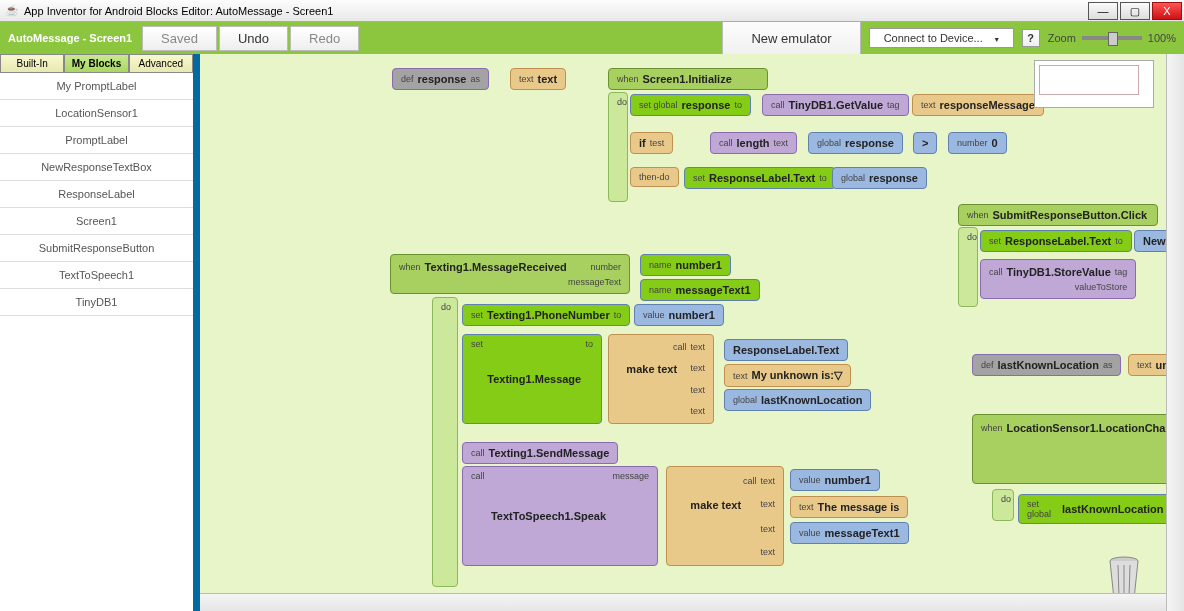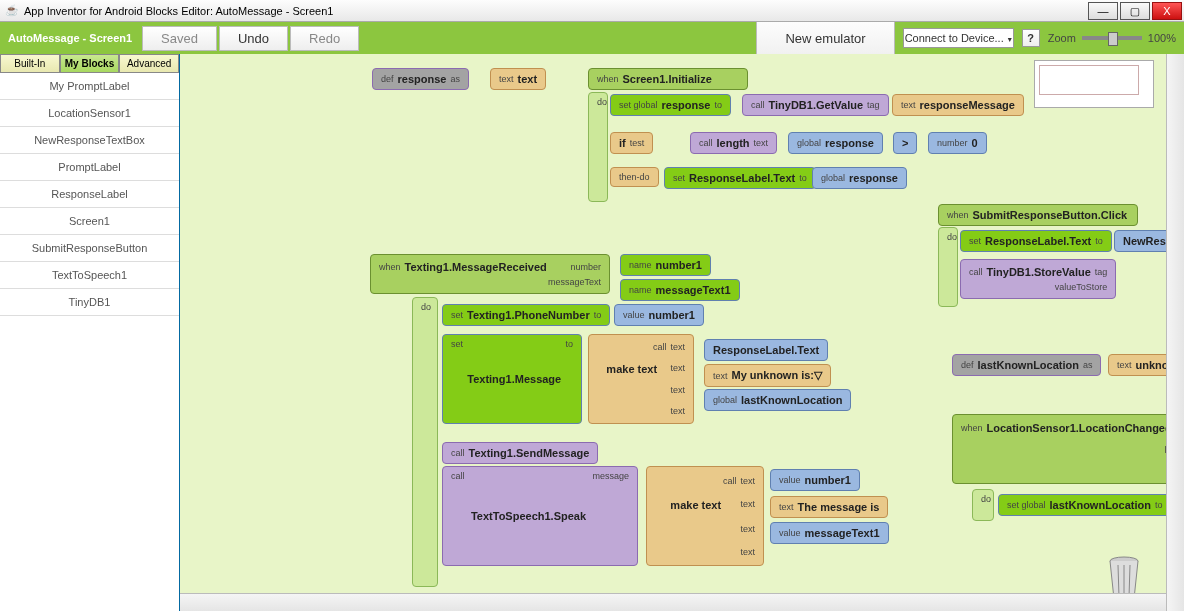--- a/index.html
+++ b/index.html
@@ -9,27 +9,27 @@
 .titlebar .title{color:#000}
 .winbtns{position:absolute;right:2px;top:2px;display:flex;gap:2px}
 .winbtn{width:30px;height:18px;border:1px solid #555;background:linear-gradient(#fafafa,#ddd);display:flex;align-items:center;justify-content:center;cursor:pointer}
 .winbtn.close{background:linear-gradient(#f55,#c11);color:#fff;border-color:#911}
 .toolbar{height:32px;background:#8cc63f;display:flex;align-items:center;padding:0 8px;gap:2px;color:#fff;font-weight:bold;font-size:14px}
 .toolbar .screenname{margin-right:8px}
 .tbtn{background:linear-gradient(#fff,#eee);border:1px solid #bbb;color:#888;font-weight:normal;padding:4px 18px;font-size:13px;cursor:pointer}
 .tbtn.active{color:#333}
 .tbtn.wide{padding:16px 28px}
 .right-tools{margin-left:auto;display:flex;align-items:center;gap:8px}
-.dropdown{background:#fff;border:1px solid #999;padding:3px 1px;color:#333;font-weight:normal;font-size:11px;display:flex;align-items:flex-end;gap:4px;cursor:pointer}
+.dropdown{background:#fff;border:1px solid #999;padding:3px 14px;color:#333;font-weight:normal;font-size:11px;display:flex;align-items:flex-end;gap:12px;cursor:pointer}
 .helpbtn{background:linear-gradient(#fff,#eee);border:1px solid #999;width:18px;height:18px;display:flex;align-items:center;justify-content:center;color:#333;font-weight:bold;cursor:pointer}
 .zoom{display:flex;align-items:center;gap:6px;color:#444;font-weight:normal;font-size:10px}
 .slider{width:60px;height:4px;background:#888;position:relative}
 .slider::after{content:"";position:absolute;left:50%;top:-4px;width:8px;height:12px;background:#ccc;border:1px solid #666;margin-left:-4px}
 .main{display:flex;height:557px}
-.sidebar{width:180px;border-right:1px solid #0369a1;background:#fff;display:flex;flex-direction:column}
+.sidebar{width:200px;border-right:7px solid #0369a1;background:#fff;display:flex;flex-direction:column}
 .tabs{display:flex;border-bottom:1px solid #888}
 .tab{flex:1;text-align:center;padding:3px 2px;border:1px solid #888;border-bottom:none;background:linear-gradient(#f8f8d0,#e8e8b0);cursor:pointer;font-size:10px}
 .tab.active{background:linear-gradient(#c8e890,#a8d860);font-weight:bold}
 .drawers{flex:1}
 .drawer{padding:7px;text-align:center;border-bottom:1px solid #ddd;color:#555;cursor:pointer}
 .canvas{flex:1;background:#e8f5c8;position:relative;overflow:hidden}
 .minimap{position:absolute;top:6px;right:30px;width:120px;height:48px;background:#fff;border:1px solid #aaa}
 .minimap-inner{position:absolute;left:4px;top:4px;width:100px;height:30px;border:1px solid #caa}
 .trash{position:absolute;bottom:8px;right:40px;width:40px;height:50px;cursor:pointer}
 .trash svg{width:100%;height:100%}
@@ -88,22 +88,22 @@
 
   <div class="sidebar">
     <div class="tabs">
       <div class="tab">Built-In</div>
       <div class="tab active">My Blocks</div>
       <div class="tab">Advanced</div>
     </div>
     <div class="drawers">
       <div class="drawer">My PromptLabel</div>
       <div class="drawer">LocationSensor1</div>
+      <div class="drawer">PromptLabel</div>
       <div class="drawer">NewResponseTextBox</div>
-      <div class="drawer">PromptLabel</div>
       <div class="drawer">ResponseLabel</div>
       <div class="drawer">Screen1</div>
       <div class="drawer">SubmitResponseButton</div>
       <div class="drawer">TextToSpeech1</div>
       <div class="drawer">TinyDB1</div>
     </div>
   </div>
 
   <div class="canvas">
 

